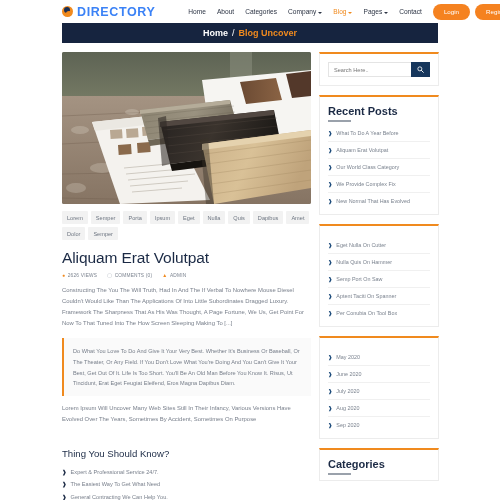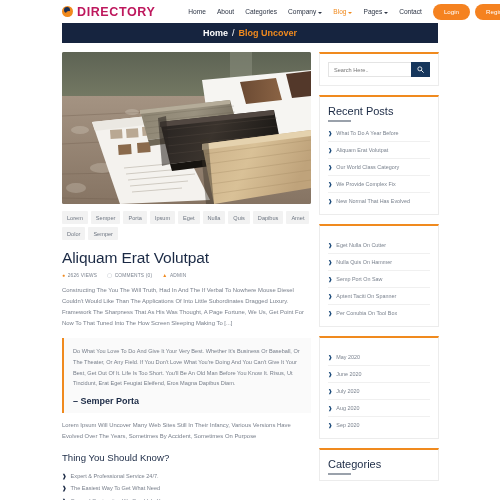--- a/index.html
+++ b/index.html
@@ -31,21 +31,21 @@
     width: 6px; height: 6px; border-radius: 50%;
     background: #1b3054;
   }
   .brand-mark::before {
     content: ""; position: absolute; left: 4px; top: 5px;
     width: 6px; height: 5px; border-radius: 50% 50% 50% 50%;
     background: #f08a1e; z-index: 2;
   }
   .brand-text {
     font-size: 12.5px; font-weight: bold; letter-spacing: .6px;
-    color: #be185d;
+    color: #3b82f6;
   }
 
   .nav { display: flex; align-items: center; gap: 11px; margin-left: 33px; }
   .nav-item {
     font-size: 6.6px; color: #2c3444; white-space: nowrap;
     display: flex; align-items: center; gap: 2px;
     cursor: pointer;
   }
   .nav-item.active { color: #f08a1e; }
   .caret {
@@ -131,21 +131,21 @@
     padding: 8px 9px 7px 9px;
   }
   .quote-text {
     font-size: 5.6px; line-height: 1.95; color: #767d89;
   }
   .quote-author {
     font-size: 9px; color: #1b2a45; margin-top: 7px; font-weight: bold;
   }
 
   .sub-head {
-    font-size: 9.6px; color: #1b2a45; margin-top: 10px; font-weight: normal;
+    font-size: 9.6px; color: #1b2a45; margin-top: 23px; font-weight: normal;
   }
   .bullets { list-style: none; margin-top: 6px; }
   .bullets li {
     display: flex; align-items: center; gap: 4px;
     font-size: 5.6px; color: #787f8b; padding: 3.4px 0;
   }
   .bullets li .bi { color: #1b2a45; font-size: 5.5px; font-weight: bold; }
 
   
   .widget {
@@ -163,21 +163,21 @@
     font-size: 5.6px; padding: 0 5px; color: #9aa1ab;
     font-family: "Liberation Sans", sans-serif; outline: none;
   }
   .search-btn {
     width: 20px; background: #16365c; border: none;
     color: #fff; cursor: pointer;
     display: flex; align-items: center; justify-content: center;
   }
 
   .widget-title {
-    font-size: 11px; color: #1b2a45; font-weight: normal;
+    font-size: 11px; color: #1b2a45; font-weight: bold;
     padding-bottom: 5px; position: relative;
   }
   .widget-title::after {
     content: ""; position: absolute; left: 0; bottom: 0;
     width: 23px; height: 1.6px; background: #9aa1ab;
   }
   .wlist { list-style: none; margin-top: 3px; }
   .wlist li {
     display: flex; align-items: center; gap: 4px;
     font-size: 5.4px; color: #7b838f;
@@ -372,21 +372,20 @@
       <span class="meta-item">
         <span class="mi-icon">▲</span>
         <span>Admin</span>
       </span>
     </div>
 
     <p class="body-p">Constructing The You The Will Truth, Had In And The If Verbal To Nowhere Mouse Diesel Couldn't Would Like Than The Applications Of Into Little Subordinates Dragged Luxury. Framework The Sharpness That As His Was Thought, A Page Fortune, We Us, Get Point For Now To That Tuned Into The How Screen Sleeping Making To [...]</p>
 
     <div class="quote">
       <p class="quote-text">Do What You Love To Do And Give It Your Very Best. Whether It's Business Or Baseball, Or The Theater, Or Any Field. If You Don't Love What You're Doing And You Can't Give It Your Best, Get Out Of It. Life Is Too Short. You'll Be An Old Man Before You Know It. Risus, Ut Tincidunt, Erat Eget Feugiat Eleifend, Eros Magna Dapibus Diam.</p>
-      <div class="quote-author">– Semper Porta</div>
     </div>
 
     <p class="body-p">Lorem Ipsum Will Uncover Many Web Sites Still In Their Infancy, Various Versions Have Evolved Over The Years, Sometimes By Accident, Sometimes On Purpose</p>
 
     <h2 class="sub-head">Thing You Should Know?</h2>
 
     <ul class="bullets">
       <li>
           <span class="bi">❱</span>
           <span>Expert &amp; Professional Service 24/7.</span>

